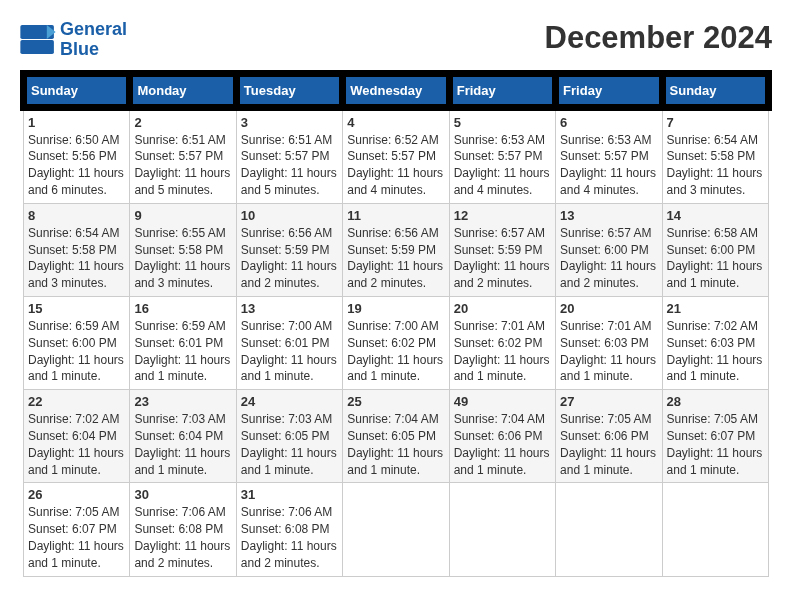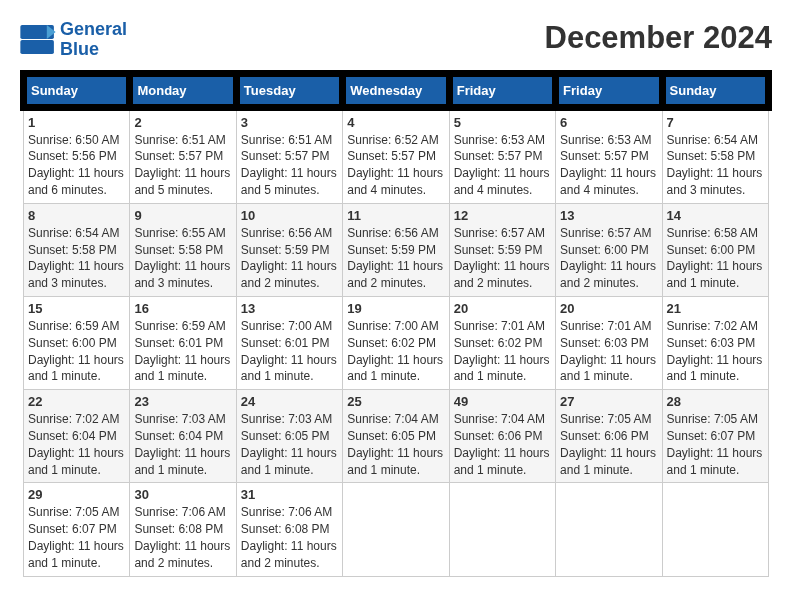--- a/index.html
+++ b/index.html
@@ -237,21 +237,21 @@
           <span class="day-num">27</span>
           <div class="day-info">Sunrise: 7:05 AM<br>Sunset: 6:06 PM<br>Daylight: 11 hours<br>and 1 minute.</div>
         </td>
         <td>
           <span class="day-num">28</span>
           <div class="day-info">Sunrise: 7:05 AM<br>Sunset: 6:07 PM<br>Daylight: 11 hours<br>and 1 minute.</div>
         </td>
       </tr>
       <tr>
         <td>
-          <span class="day-num">29</span>
+          <span class="day-num">26</span>
           <div class="day-info">Sunrise: 7:05 AM<br>Sunset: 6:07 PM<br>Daylight: 11 hours<br>and 1 minute.</div>
         </td>
         <td>
           <span class="day-num">30</span>
           <div class="day-info">Sunrise: 7:06 AM<br>Sunset: 6:08 PM<br>Daylight: 11 hours<br>and 2 minutes.</div>
         </td>
         <td>
           <span class="day-num">31</span>
           <div class="day-info">Sunrise: 7:06 AM<br>Sunset: 6:08 PM<br>Daylight: 11 hours<br>and 2 minutes.</div>
         </td>

